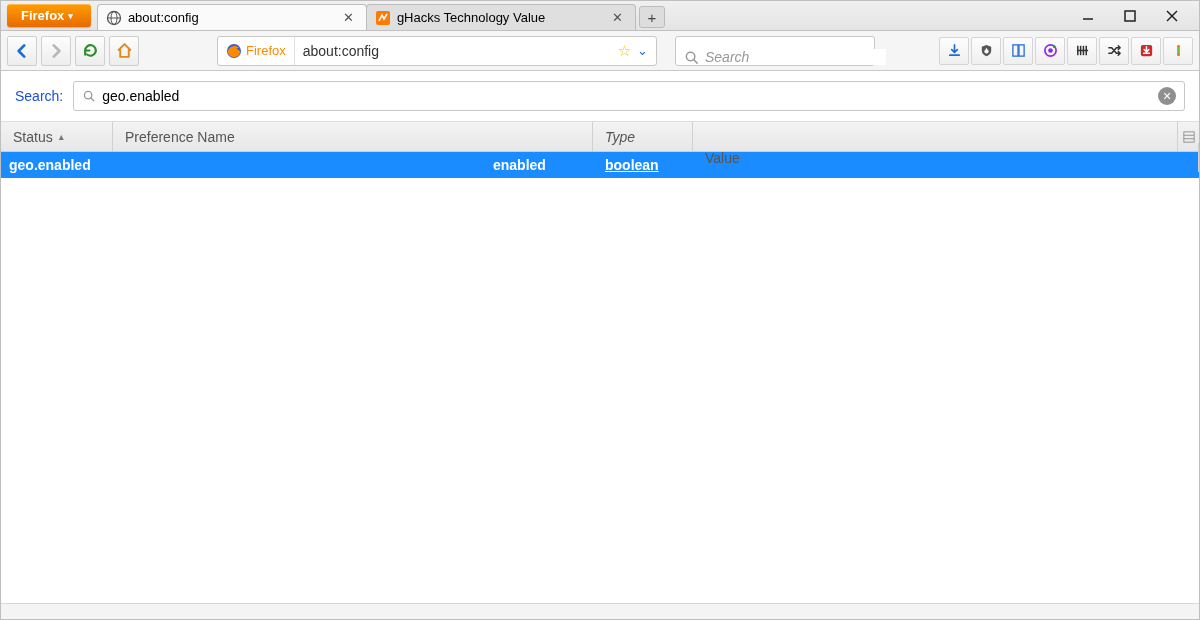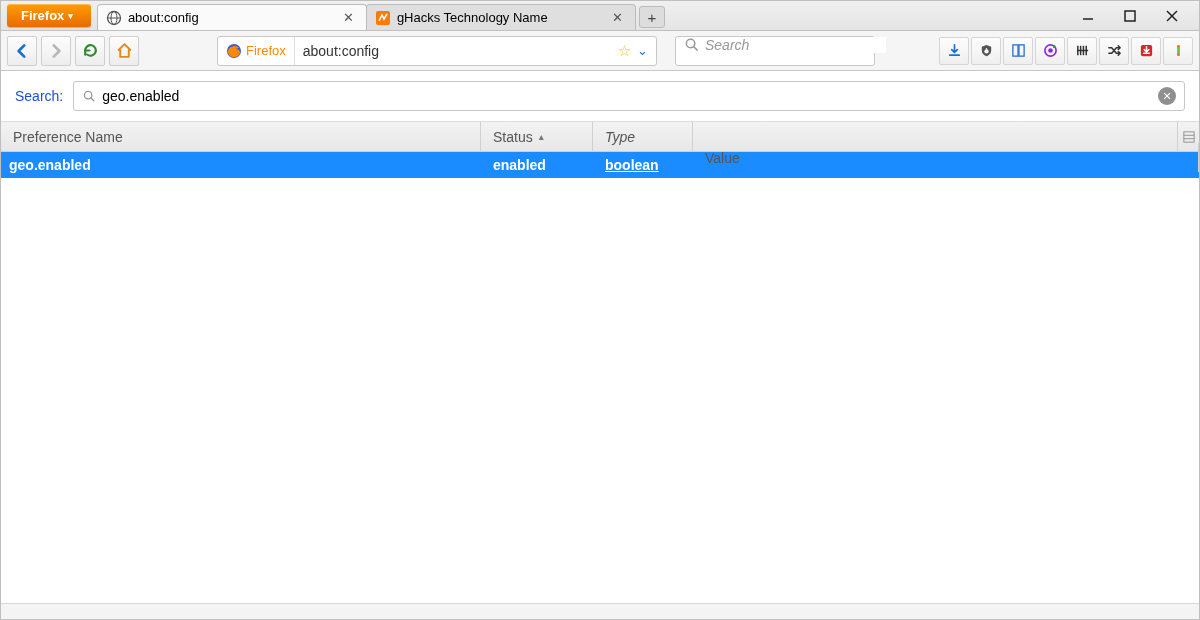--- a/index.html
+++ b/index.html
@@ -27,21 +27,21 @@
   .nav-btn.reload { color:#2e8b2e;}
   .nav-btn.home { color:#e08a1a;}
   .spacer-small { width:70px;}
   .urlbar { display:flex; align-items:center; border:1px solid #c8c8c8; border-radius:3px; height:30px; background:#fff; overflow:hidden; width:440px;}
   .urlbar .identity { display:flex; align-items:center; gap:4px; padding:0 8px; border-right:1px solid #e0e0e0; height:100%; color:#ff8a00; font-size:13px;}
   .urlbar .identity .ff-icon { width:16px; height:16px;}
   .urlbar input { border:none; outline:none; flex:1; padding:0 8px; font-size:14px; color:#333;}
   .urlbar .url-right { display:flex; align-items:center; gap:6px; padding:0 8px;}
   .urlbar .star { color:#f1c40f; font-size:15px;}
   .urlbar .dd { color:#2a6fd6; font-size:13px;}
-  .searchbox { display:flex; align-items:flex-start; border:1px solid #c8c8c8; border-radius:3px; height:30px; background:#fff; margin-left:14px; width:200px; padding:0 8px; gap:6px; color:#888;}
+  .searchbox { display:flex; align-items:flex-end; border:1px solid #c8c8c8; border-radius:3px; height:30px; background:#fff; margin-left:14px; width:200px; padding:0 8px; gap:6px; color:#888;}
   .searchbox input { border:none; outline:none; flex:1; font-size:14px; color:#333;}
   .toolbar-icons { display:flex; align-items:center; gap:2px; margin-left:auto;}
   .ticon { width:30px; height:28px; border:1px solid #d5d5d5; background:linear-gradient(#fdfdfd,#efefef); border-radius:2px; display:flex; align-items:center; justify-content:center; font-size:15px; cursor:pointer; color:#444;}
   
   
   .config-search { display:flex; align-items:center; padding:10px 14px; gap:10px; border-bottom:1px solid #ddd; background:#fff;}
   .config-search label { color:#1d4ed8; font-size:14px;}
   .config-search .search-field { flex:1; display:flex; align-items:center; border:1px solid #c8c8c8; border-radius:3px; height:30px; padding:0 8px; gap:6px;}
   .config-search .search-field input { border:none; outline:none; flex:1; font-size:14px;}
   .config-search .clear { width:18px; height:18px; border-radius:50%; background:#8f8f8f; color:#fff; font-size:11px; display:flex; align-items:center; justify-content:center; cursor:pointer;}
@@ -91,21 +91,21 @@
       <span class="tab-title">about:config</span>
       <span class="tab-close">✕</span>
     </div>
     <div class="tab inactive">
       <span class="favicon">
         <svg viewBox="0 0 16 16" width="16" height="16">
             <rect x="1" y="1" width="14" height="14" rx="2" fill="#ff7a00"></rect>
             <path d="M4 11 L7 5 L9 9 L12 4" fill="none" stroke="#fff" stroke-width="1.6"></path>
           </svg>
       </span>
-      <span class="tab-title">gHacks Technology Name</span>
+      <span class="tab-title">gHacks Technology Value</span>
       <span class="tab-close">✕</span>
     </div>
     <div class="newtab-btn">+</div>
   </div>
   <div class="window-controls">
     <span>
         <svg width="14" height="14">
           <line x1="2" y1="10" x2="12" y2="10" stroke="#222" stroke-width="1.5"></line>
         </svg>
       </span>
@@ -238,26 +238,26 @@
           <circle cx="7" cy="7" r="4.2" fill="none" stroke="#999" stroke-width="1.5"></circle>
           <line x1="10.2" y1="10.2" x2="13.5" y2="13.5" stroke="#999" stroke-width="1.5" stroke-linecap="round"></line>
         </svg>
     </span>
     <input type="text" value="geo.enabled" style="">
     <span class="clear">✕</span>
   </div>
 </div>
 
 <div class="table-header">
-  <div class="col col-name">
-    <span>Preference Name</span>
-  </div>
   <div class="col col-status">
     <span>Status</span>
     <span class="sort-ind">▴</span>
+  </div>
+  <div class="col col-name">
+    <span>Preference Name</span>
   </div>
   <div class="col col-type">
     <span>Type</span>
   </div>
   <div class="col col-value">
     <span>Value</span>
   </div>
   <div class="col-menu">
     <svg viewBox="0 0 14 14" width="12" height="12">
         <rect x="1" y="1" width="12" height="12" fill="none" stroke="#888" stroke-width="1"></rect>

